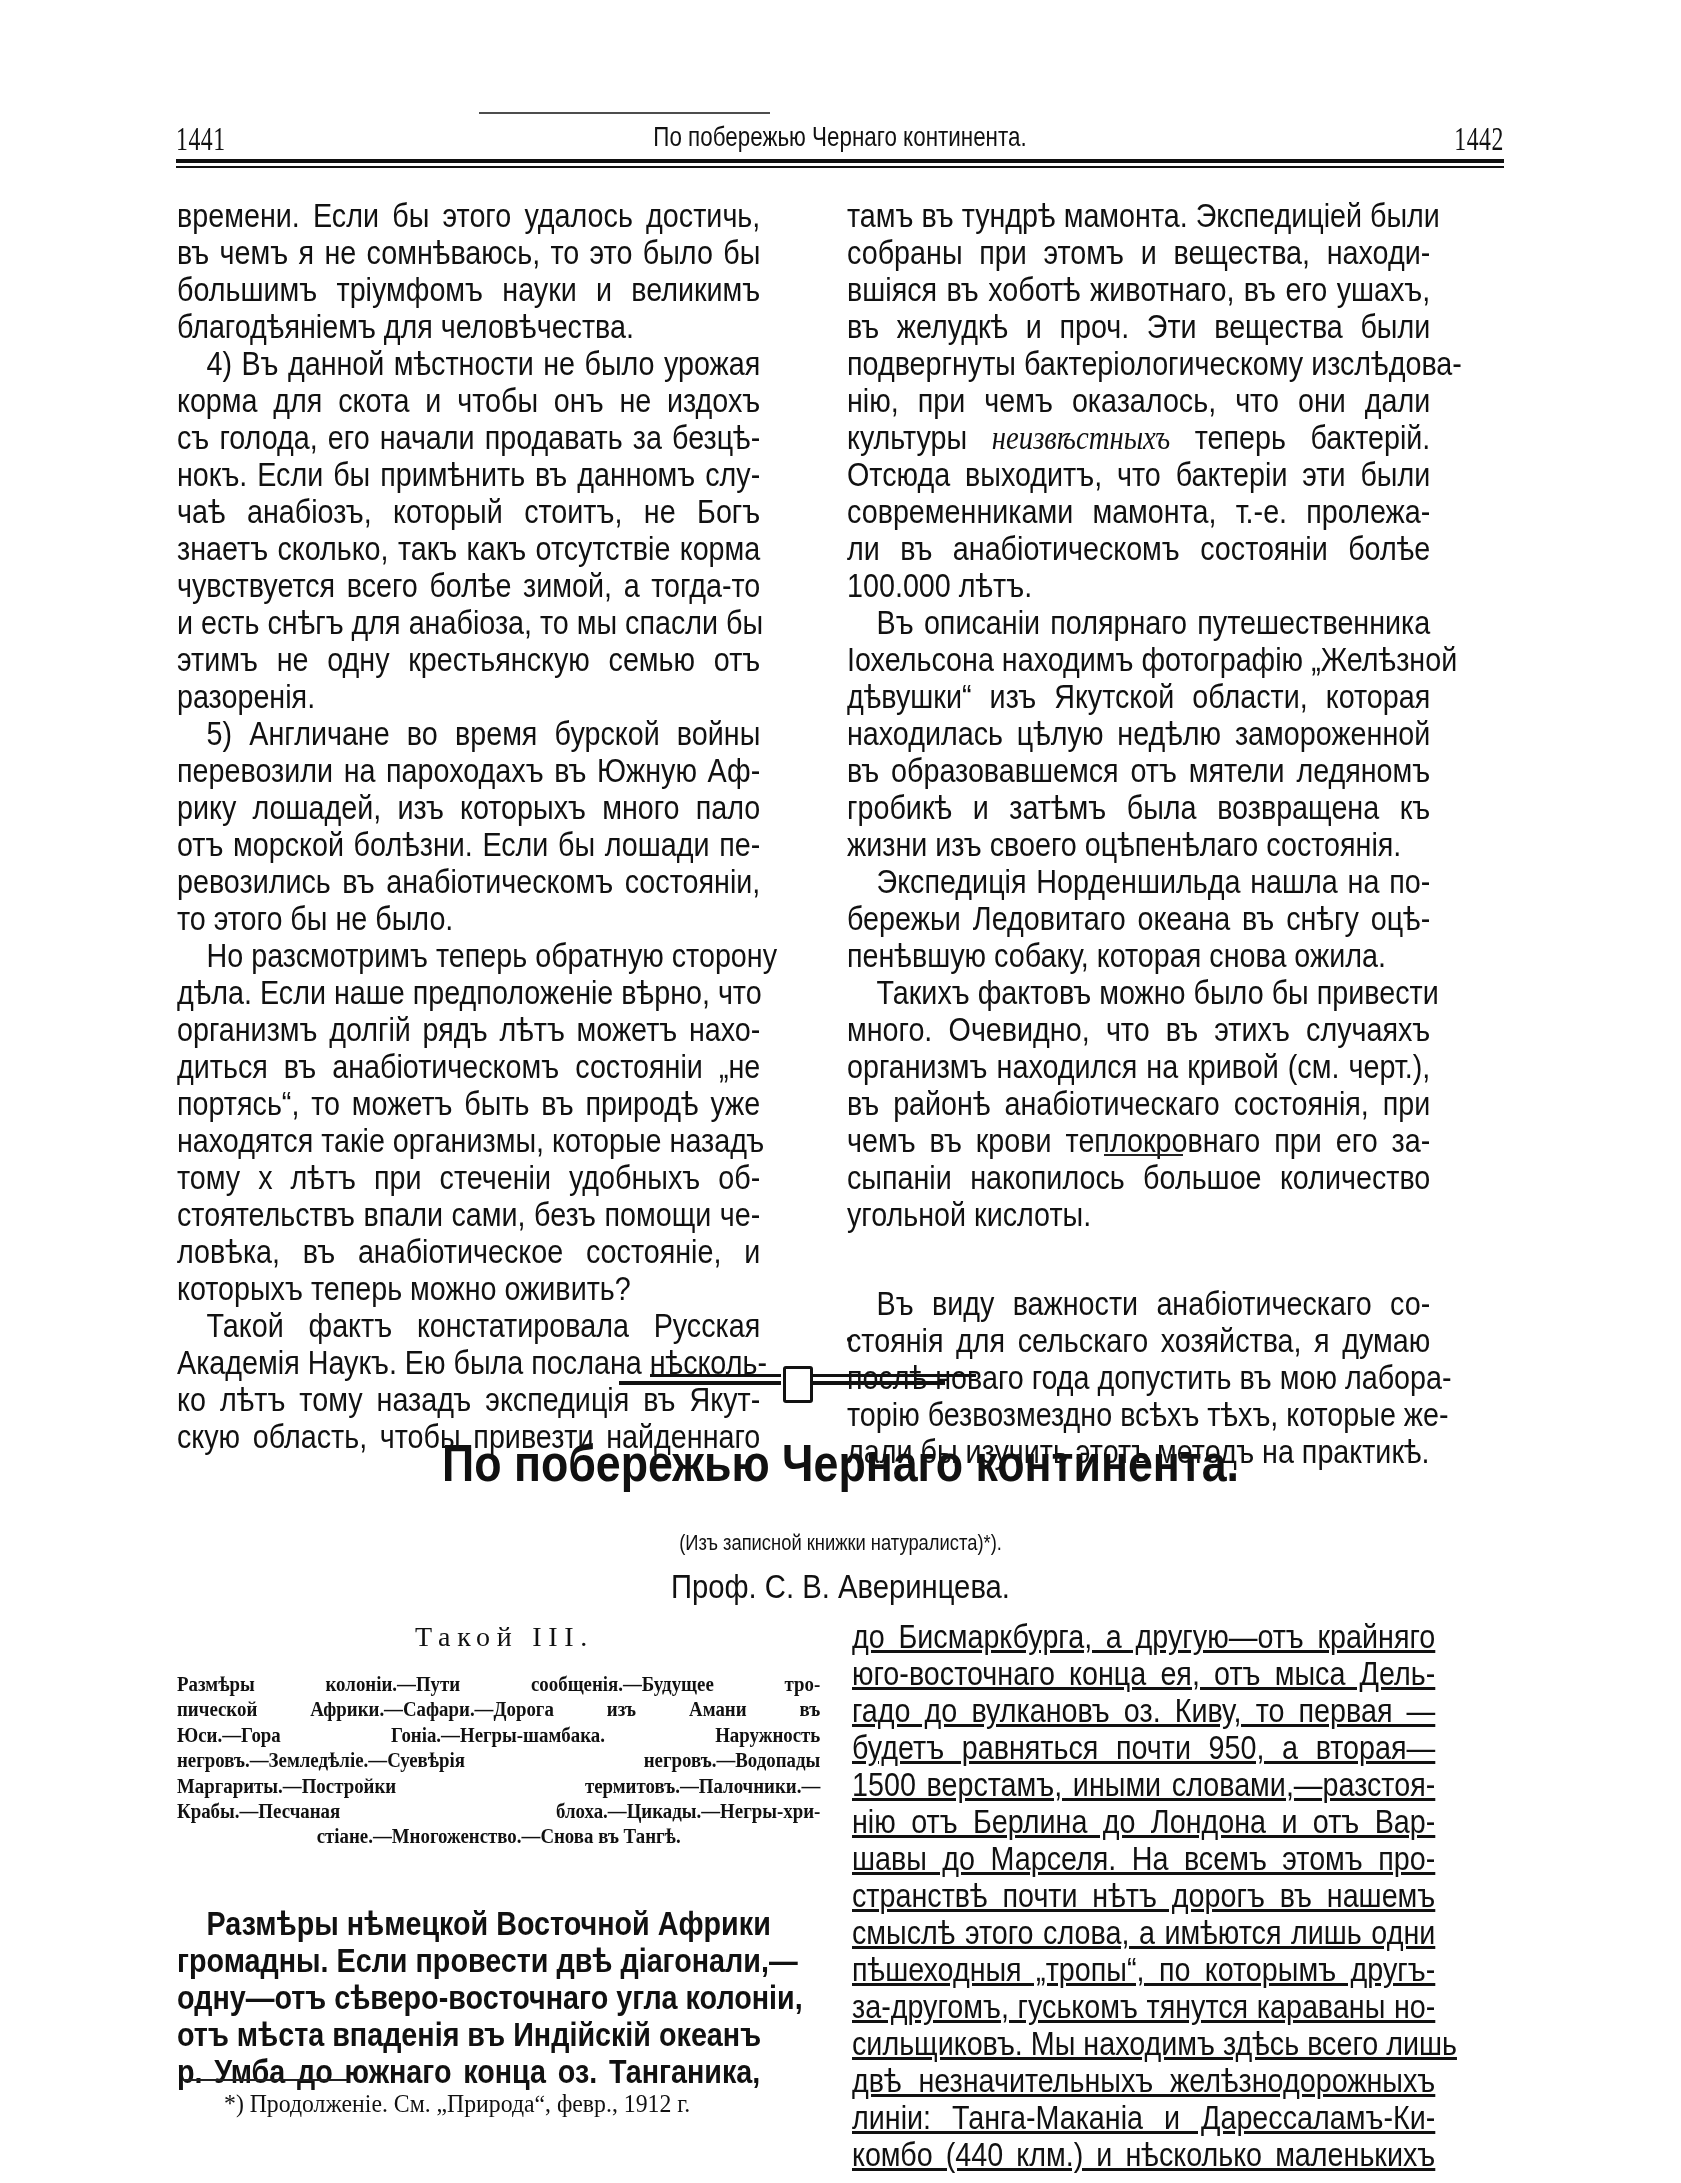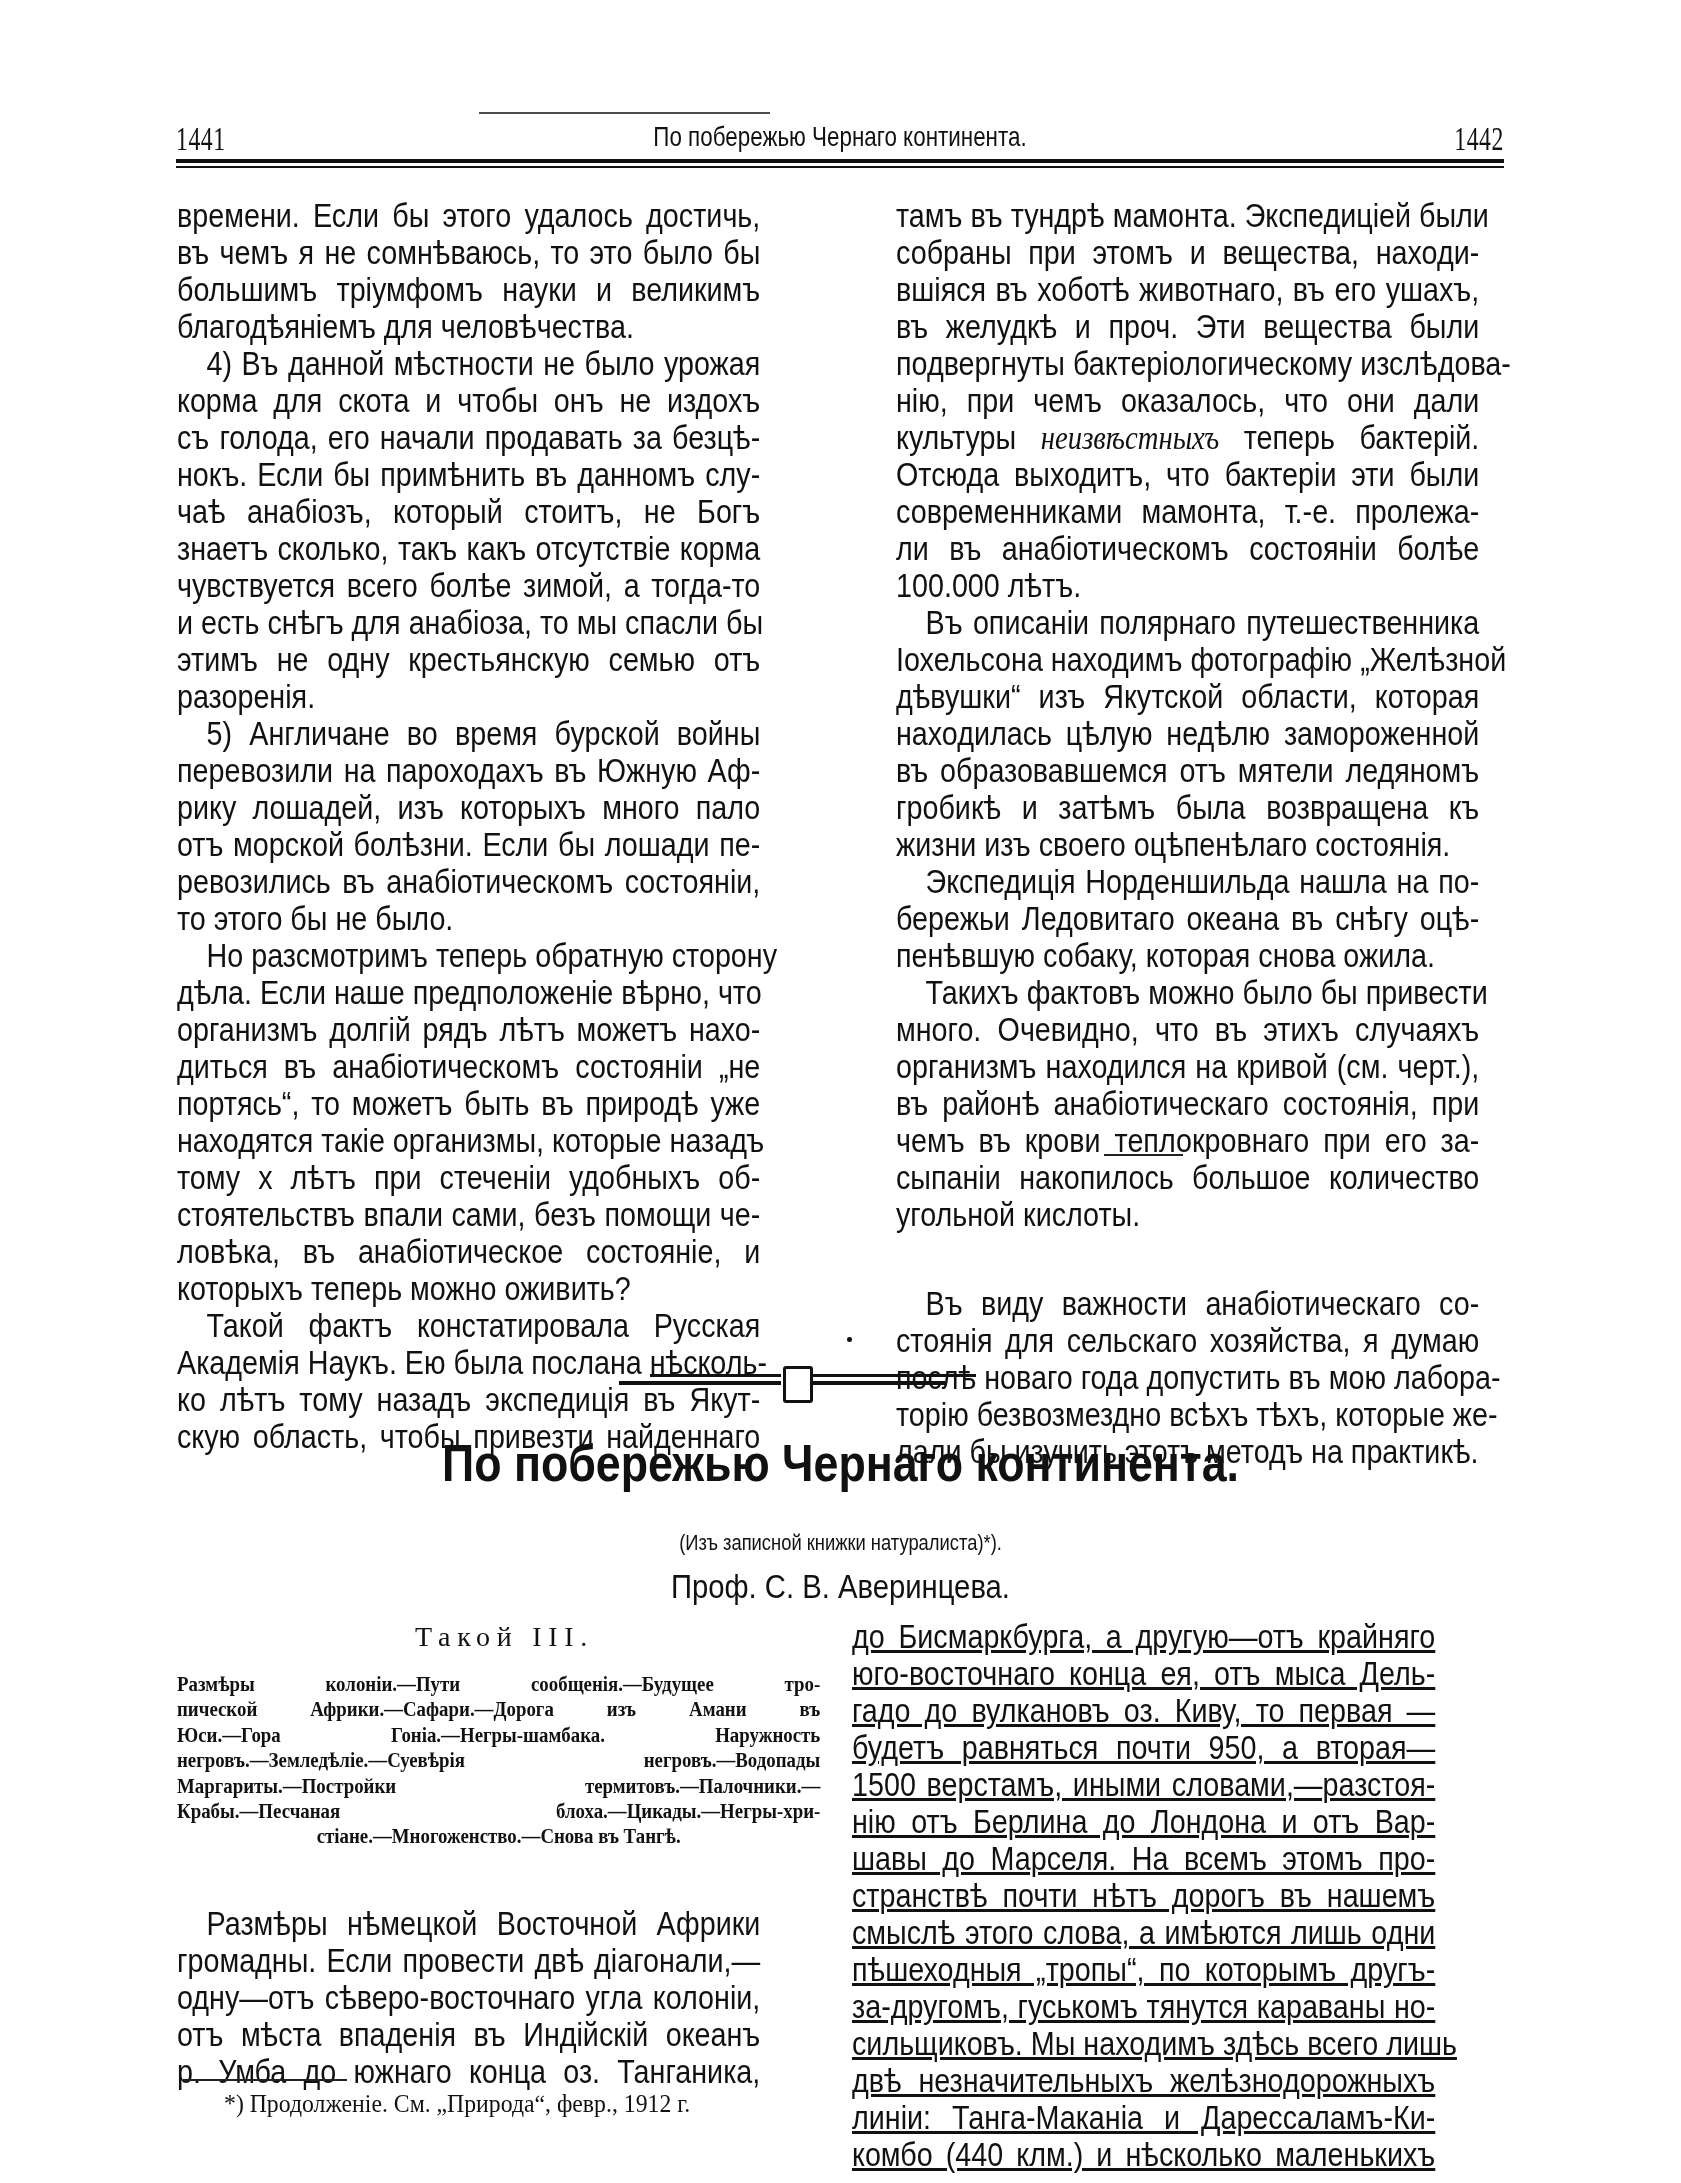--- a/index.html
+++ b/index.html
@@ -19,42 +19,42 @@
   .header .running-title { position: absolute; left: 0; right: 0; top: 10.5px; text-align: center; font-family: "Liberation Sans", sans-serif; font-size: 28px; transform: scaleX(.80); }
   .header .rule1 { position: absolute; left: 0; right: 0; top: 49px; height: 3.7px; background: #111; }
   .header .rule2 { position: absolute; left: 0; right: 0; top: 56px; height: 2.2px; background: #111; }
 
   
   .col { position: absolute; width: 583px; font-size: 33px; line-height: 37px; }
   .col .line { white-space: nowrap; display: block; text-align: justify; text-align-last: justify; height: 37px; transform: scaleX(.87); transform-origin: left top; width: 115%; }
   .col .line.last { text-align-last: left; }
   .col .line.indent { padding-left: 34px; box-sizing: border-box; }
   .col1 { left: 177px; top: 169px; }
-  .col2 { left: 896px; top: 169px; }
+  .col2 { left: 847px; top: 169px; }
   em.it { font-family: "Liberation Serif", serif; font-style: italic; }
 
   .small-sep { position: absolute; left: 1104px; top: 1126px; width: 79px; height: 1.5px; background: #222; }
   .dot { position: absolute; width: 4.5px; height: 4.5px; border-radius: 50%; background: #111; }
 
   
   .ornament { position: absolute; left: 619px; top: 1330px; width: 448px; height: 37px; }
   .ornament .bar { position: absolute; height: 3.7px; background: #111; }
   .ornament .box { position: absolute; left: 164px; top: 7.5px; width: 24px; height: 31px; border: 3px solid #111; border-radius: 3px; background: #fff; }
 
   
   .article-title { position: absolute; left: 0; width: 1681px; top: 1405px; text-align: center; font-family: "Liberation Sans", sans-serif; font-weight: bold; font-size: 52px; transform: scaleX(.86); }
   .subtitle { position: absolute; left: 0; width: 1681px; top: 1502px; text-align: center; font-size: 22.4px; transform: scaleX(.82); }
   .author { position: absolute; left: 0; width: 1681px; top: 1539px; text-align: center; font-size: 34px; transform: scaleX(.86); }
   .chapter { position: absolute; left: 415px; top: 1593px; font-family: "Liberation Serif", serif; font-size: 28px; letter-spacing: 6.7px; }
 
   .summary { position: absolute; left: 177px; top: 1644px; width: 643px; font-family: "Liberation Serif", serif; font-weight: bold; font-size: 21.7px; line-height: 25.4px; }
   .summary .line { display: block; white-space: nowrap; text-align: justify; text-align-last: justify; transform: scaleX(.87); transform-origin: left top; width: 115%; }
   .summary .line.last { text-align: center; text-align-last: center; }
 
-  .col3 { left: 177px; top: 1877px; }
+  .col3 { left: 177px; top: 1877px; font-weight: bold; }
   .col4 { left: 852px; top: 1590px; text-decoration: underline; }
 
   .fn-rule { position: absolute; left: 183px; top: 2051px; width: 164px; height: 1.5px; background: #222; }
   .footnote { position: absolute; left: 224px; top: 2062px; font-family: "Liberation Serif", serif; font-size: 25px; transform: scaleX(.95); transform-origin: left top; }
 </style>
 </head>
 <body>
 
 <div class="page">
 

